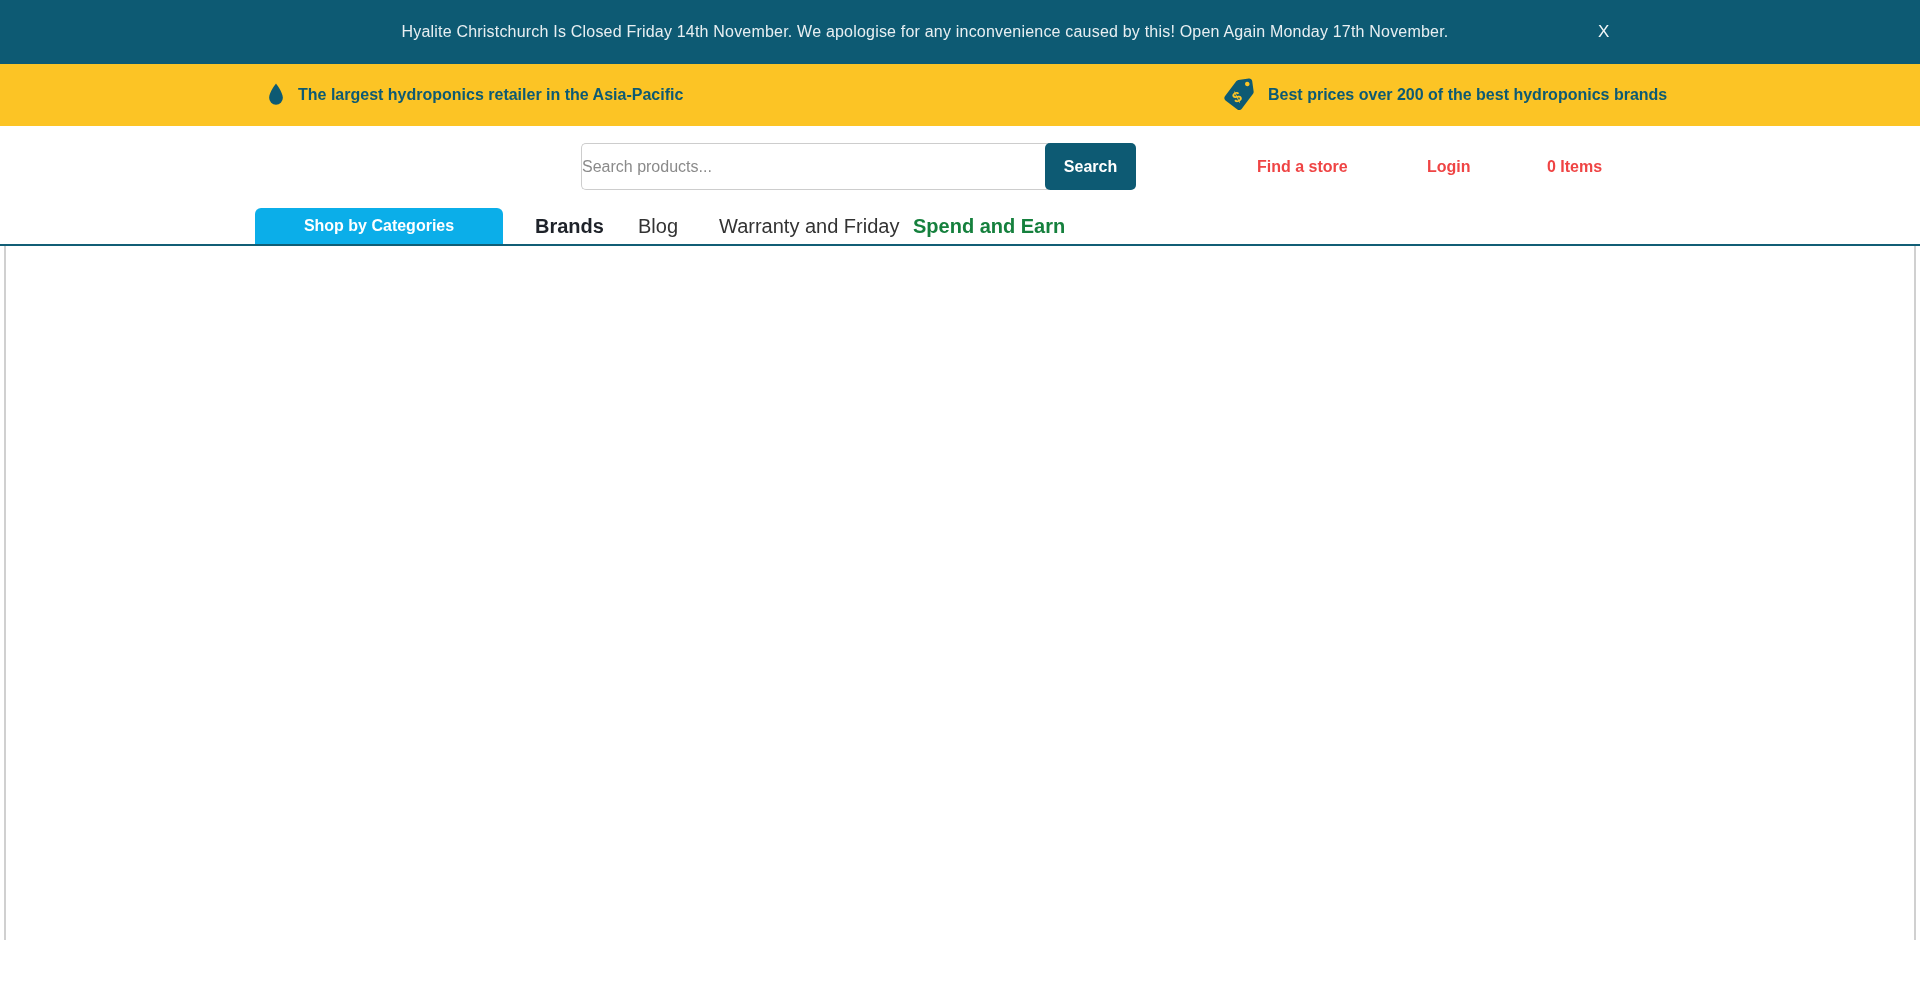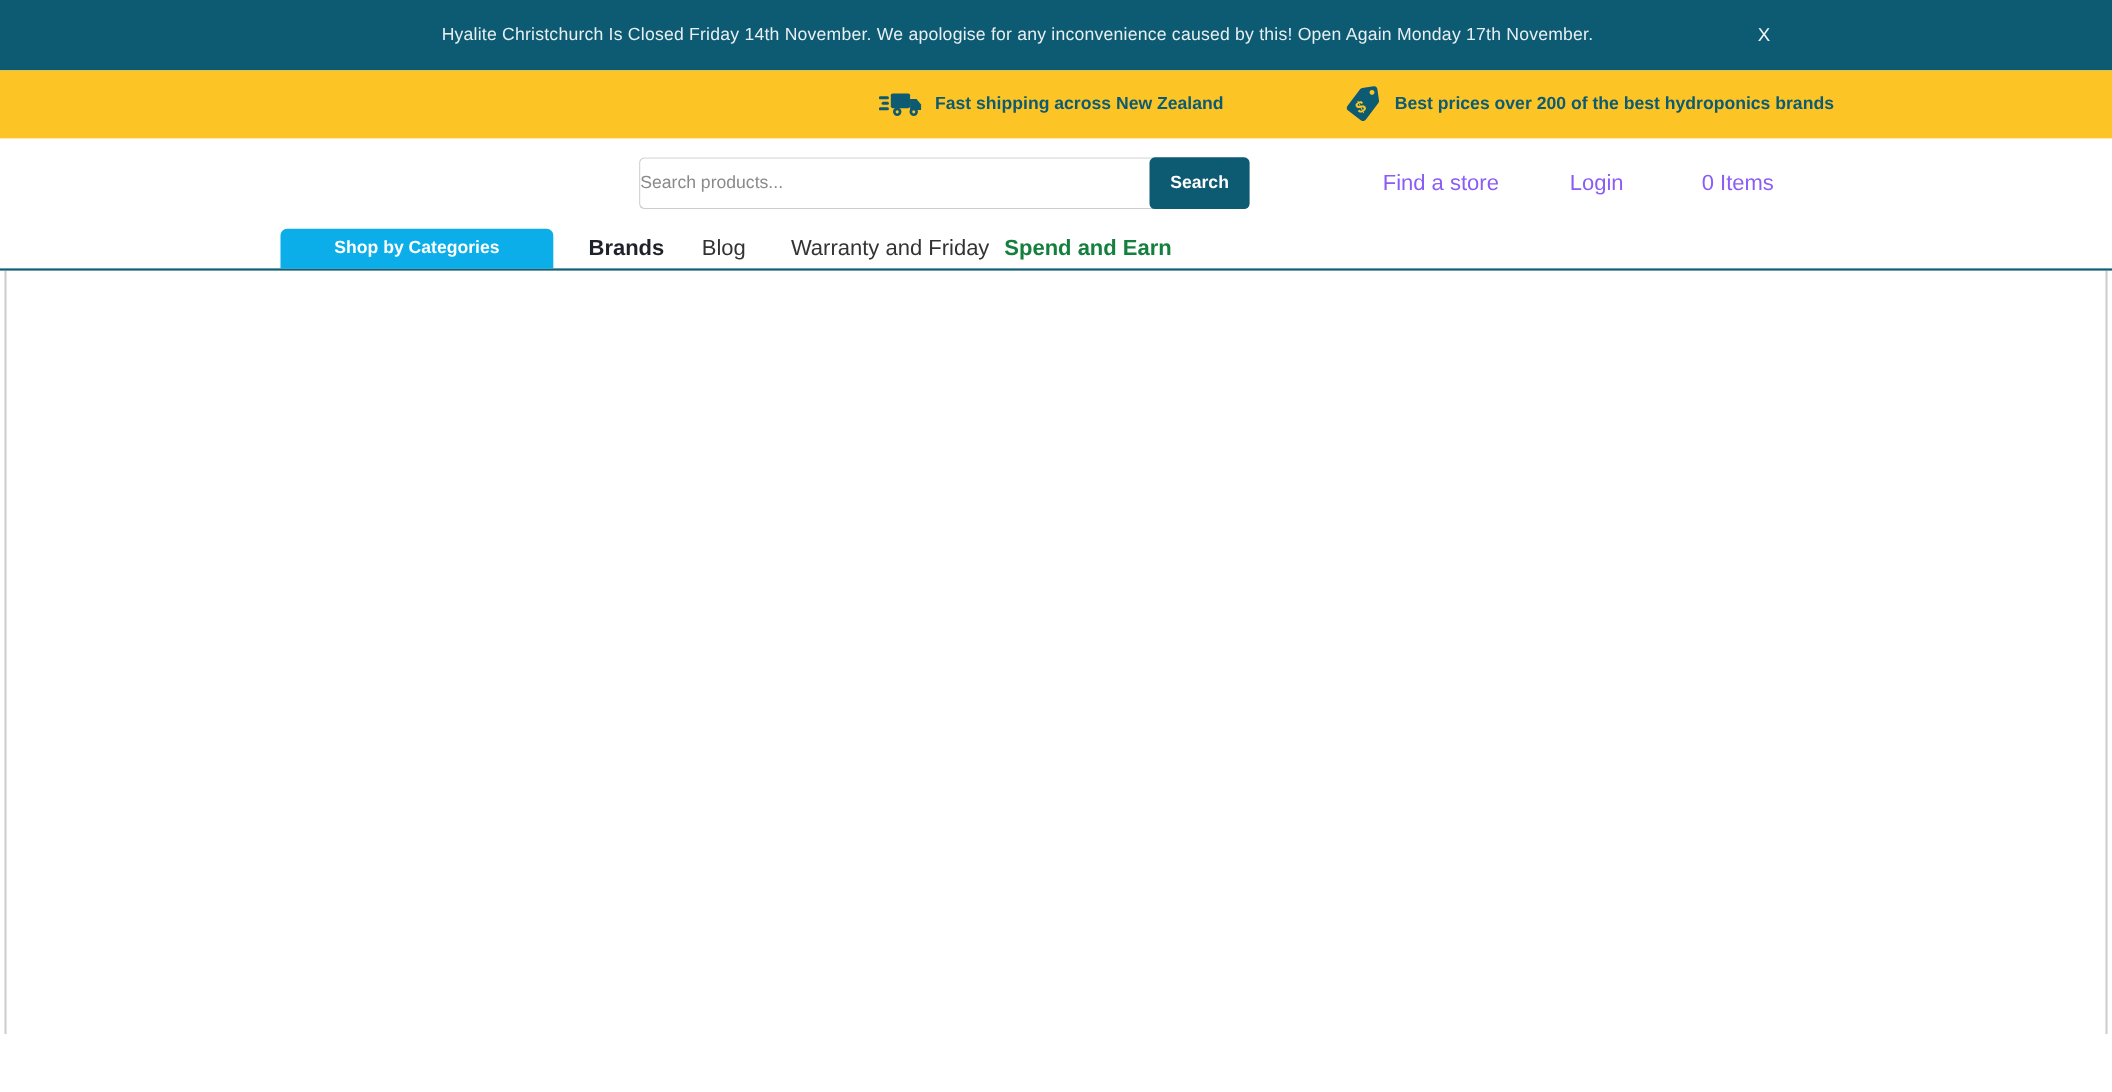--- a/index.html
+++ b/index.html
@@ -33,21 +33,21 @@
   .search-input { width:468px; height:47px; border:1px solid #cdcdcd;
     border-right:none; border-radius:5px 0 0 5px; padding:0 0;
     font-size:16px; color:#333; outline:none;
     font-family:"Liberation Sans", sans-serif; }
   .search-input::placeholder { color:#8a8a8a; }
   .search-btn { width:91px; height:47px; background:#0d5a73; color:#fff;
     border:none; border-radius:5px; margin-left:-4px; font-size:16px;
     font-weight:bold; cursor:pointer;
     font-family:"Liberation Sans", sans-serif; }
   .hdr-link { position:absolute; top:50%; transform:translateY(-50%);
-    color:#8b5cf6; font-size:20px; font-weight:normal; cursor:pointer;
+    color:#ef4444; font-size:16px; font-weight:bold; cursor:pointer;
     text-decoration:none; }
   .link-store { left:1257px; }
   .link-login { left:1427px;text-align:right; }
   .link-cart  { left:1547px; }
 
   
   .nav { position:relative; width:100%; height:38px; background:#fff;
     border-bottom:2px solid #115e75; }
   .nav-cat { position:absolute; left:255px; bottom:0; width:248px; height:36px;
     background:#0baee9; color:#fff; border:none; border-radius:6px 6px 0 0;
@@ -66,37 +66,27 @@
 </style>
 </head>
 <body>
 
 <div class="announce">
   <div class="announce-msg">Hyalite Christchurch Is Closed Friday 14th November. We apologise for any inconvenience caused by this! Open Again Monday 17th November.</div>
   <div class="announce-close">X</div>
 </div>
 
 <div class="usp">
-  <div class="usp-item i2">
+  <div class="usp-item i1">
     <span class="usp-icon">
-      <svg width="40" height="28" viewBox="0 0 48 32">
-        <g fill="#0d5a73">
-          <rect x="0" y="7" width="11" height="3.4" rx="1.7"></rect>
-          <rect x="3" y="13" width="8" height="3.4" rx="1.7"></rect>
-          <rect x="0" y="19" width="11" height="3.4" rx="1.7"></rect>
-          <rect x="13" y="4" width="21" height="16" rx="2"></rect>
-          <path d="M34 10h7l5 6v6h-12z"></path>
-          <circle cx="20" cy="24" r="4.6"></circle>
-          <circle cx="38" cy="24" r="4.6"></circle>
-        </g>
-        <circle cx="20" cy="24" r="1.7" fill="#fcc425"></circle>
-        <circle cx="38" cy="24" r="1.7" fill="#fcc425"></circle>
+      <svg width="22" height="27" viewBox="0 0 24 28">
+        <path fill="#0d5a73" d="M12 1C12 1 4.5 10.5 4.5 16.5a7.5 7.5 0 0 0 15 0C19.5 10.5 12 1 12 1z"></path>
       </svg>
     </span>
-    <span>Fast shipping across New Zealand</span>
+    <span>The largest hydroponics retailer in the Asia-Pacific</span>
   </div>
   <div class="usp-item i3">
     <span class="usp-icon tag-tilt">
       <svg width="36" height="36" viewBox="0 0 24 24">
         <g transform="translate(24,0) scale(-1,1)">
           <path fill="#0d5a73" d="M21.41 11.58l-9-9C12.05 2.22 11.55 2 11 2H4c-1.1 0-2 .9-2 2v7c0 .55.22 1.05.59 1.42l9 9c.36.36.86.58 1.41.58.55 0 1.05-.22 1.41-.59l7-7c.37-.36.59-.86.59-1.41 0-.55-.22-1.06-.59-1.42zM5.5 7C4.67 7 4 6.33 4 5.5S4.67 4 5.5 4 7 4.67 7 5.5 6.33 7 5.5 7z"></path>
         </g>
         <text x="10.6" y="16.6" font-size="10" font-weight="bold" fill="#fcc425" text-anchor="middle" transform="rotate(-18 10.6 13.5)">$</text>
       </svg>
     </span>

